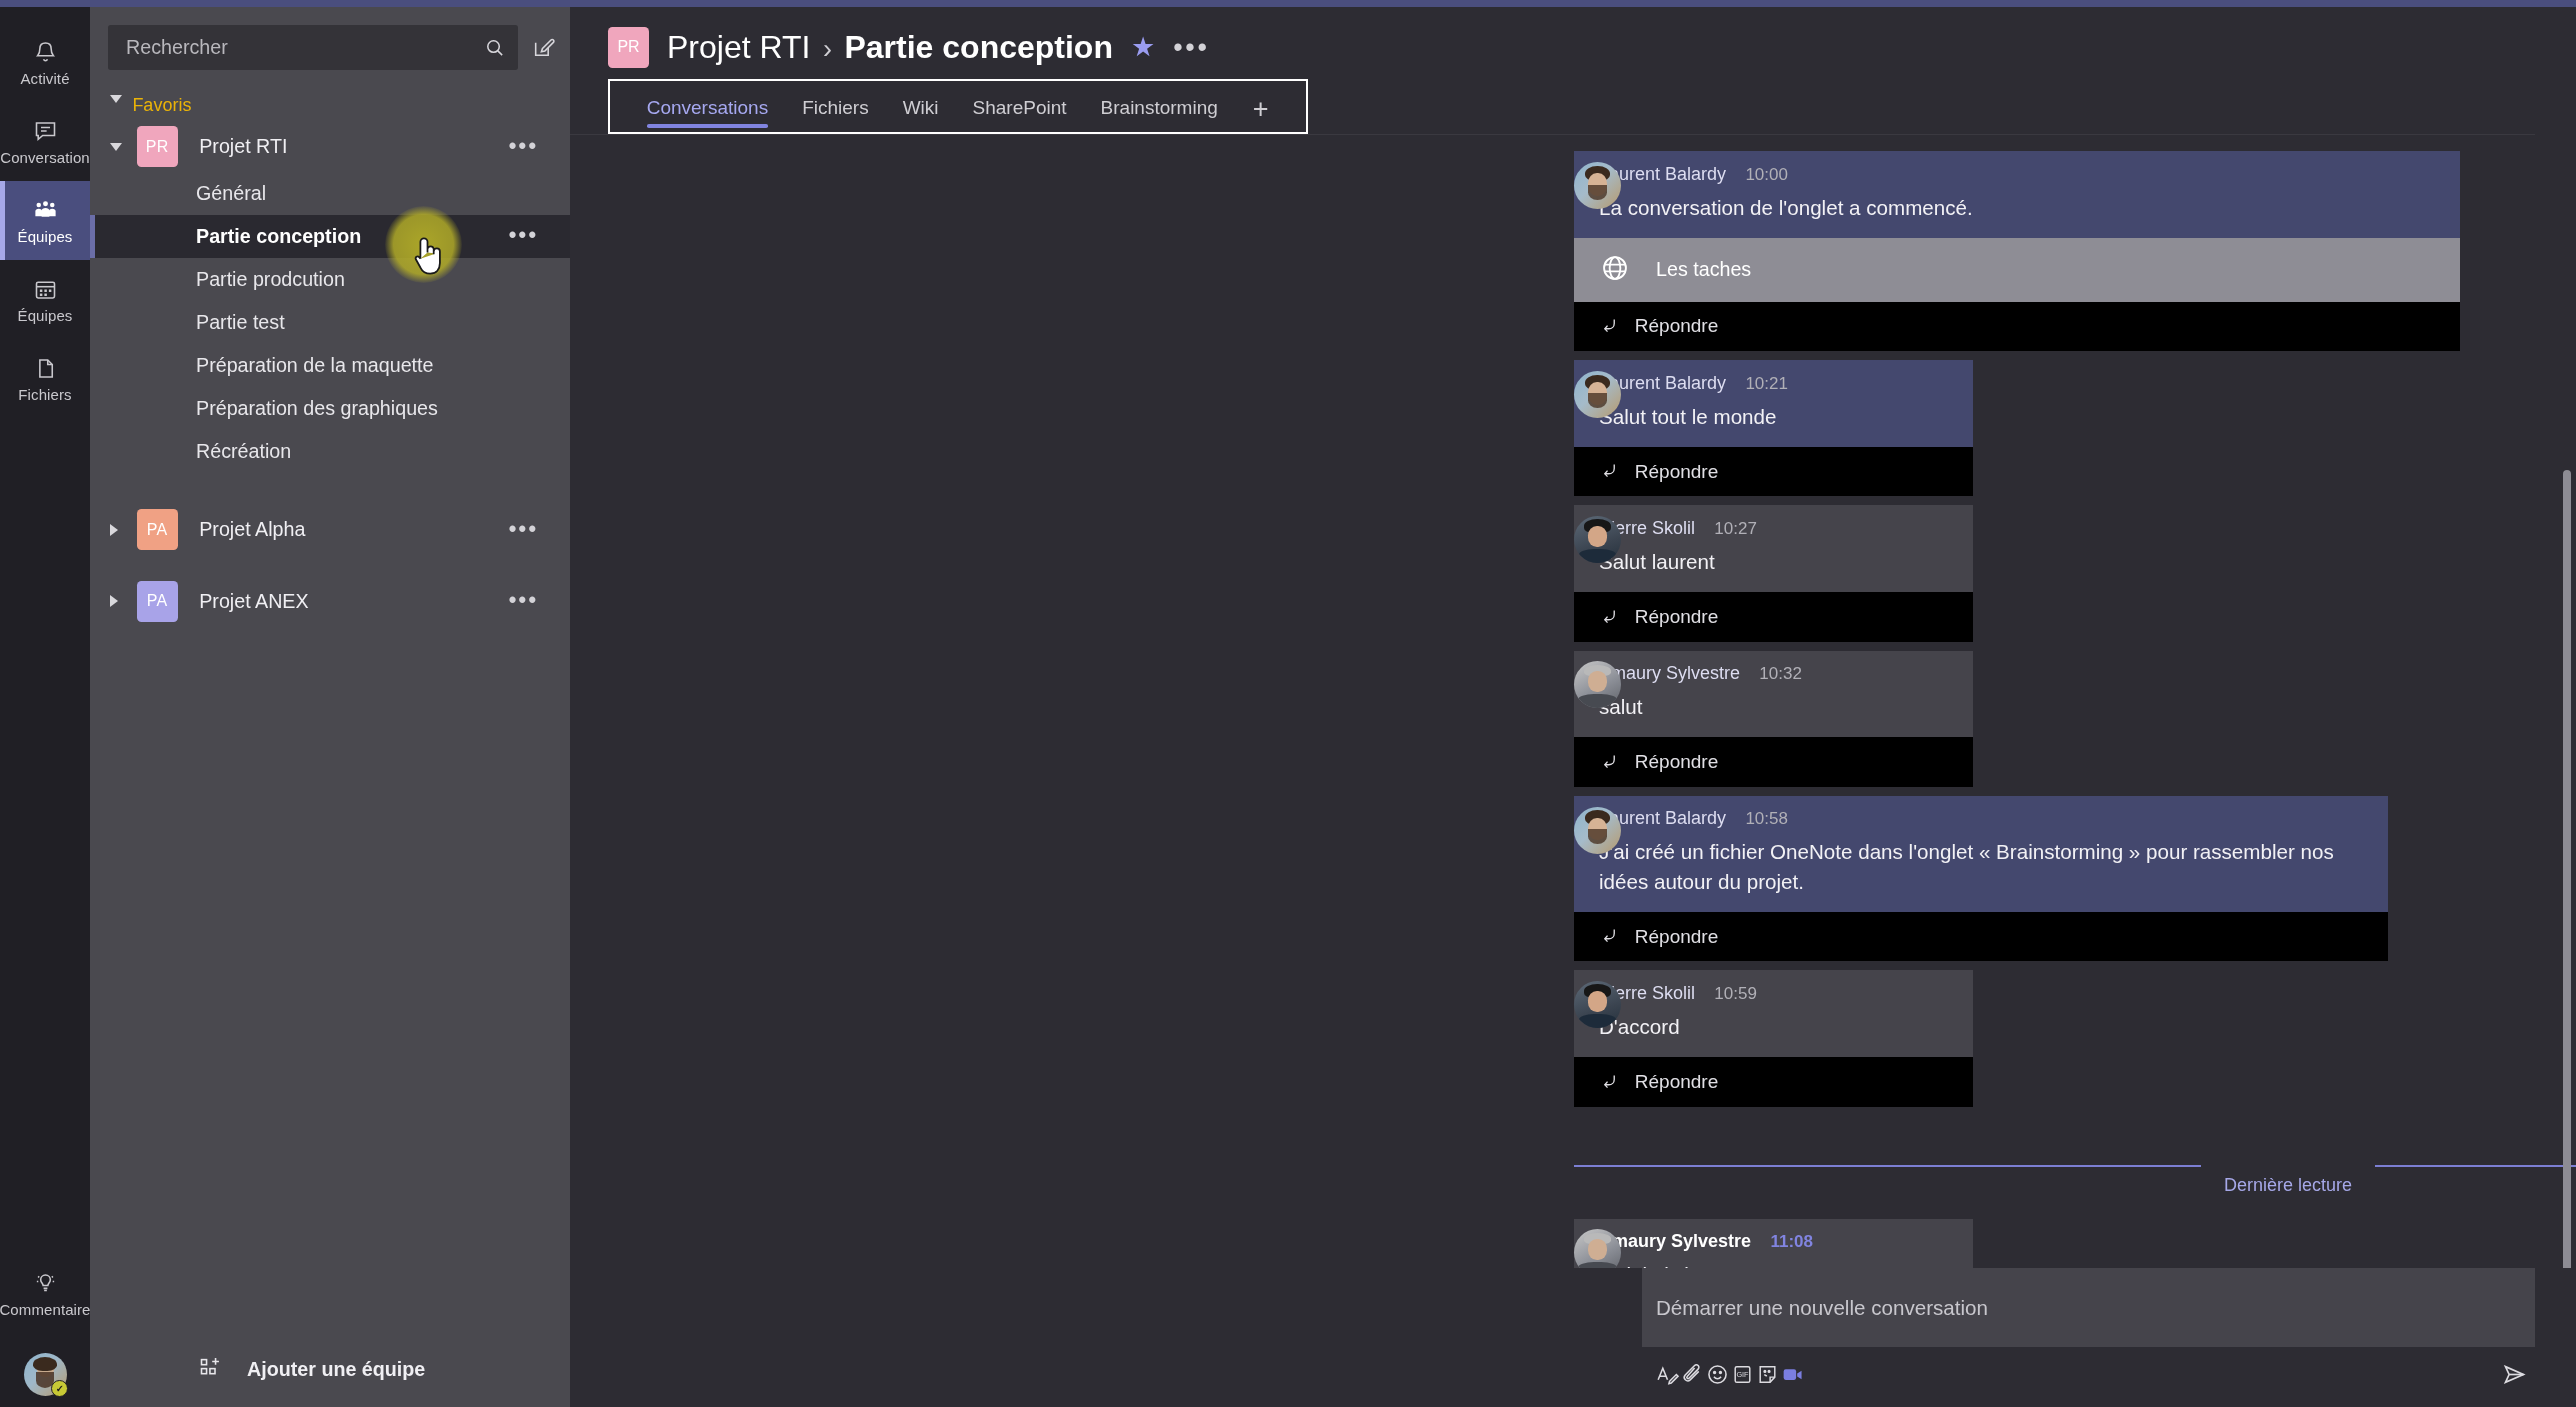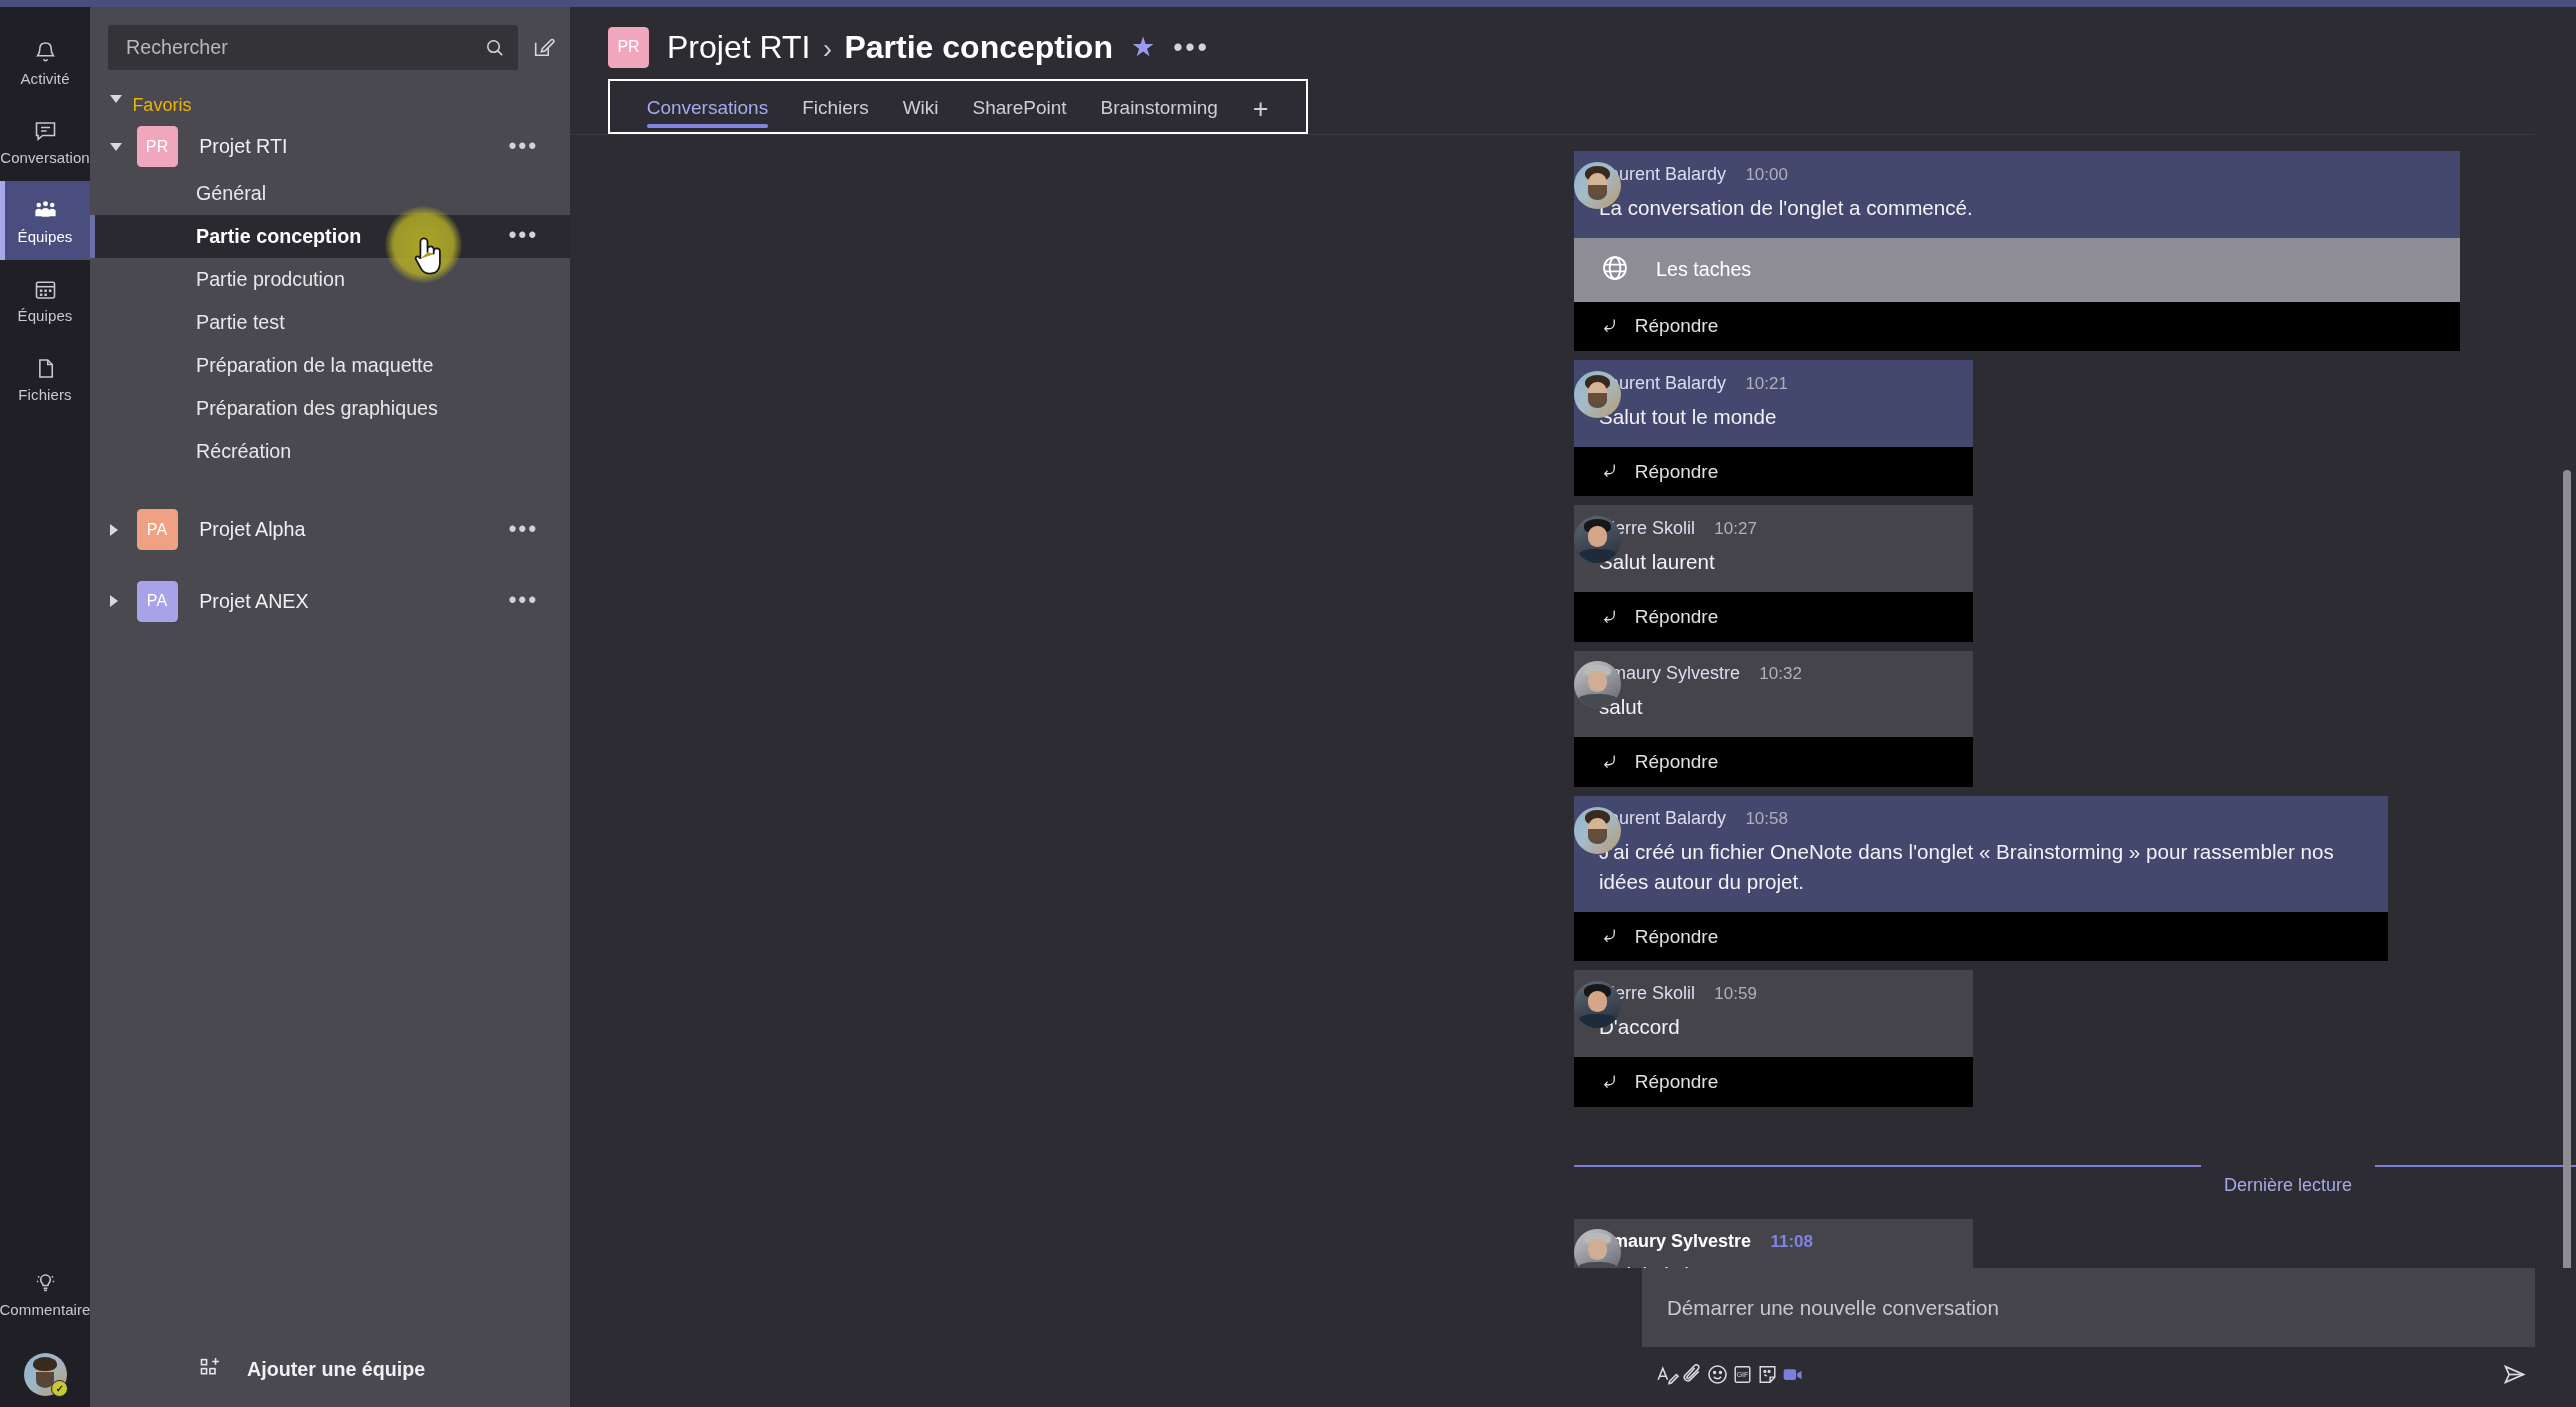--- a/index.html
+++ b/index.html
@@ -199,21 +199,21 @@
 
   .divider-row { display: flex; align-items: center; gap: 0; margin: 30px 0 23px 1004px; width: 1136px; }
   .divider-line { flex: 1; height: 1.8px; background: #7c7fd4; }
   .divider-label { padding: 0 23px; font-size: 18px; color: #a6a8e8; white-space: nowrap; margin-top: 38px; }
   .divider-line.short { max-width: 335px; }
 
   
   .composer { padding: 0 41px 19.7px 1072px; }
   .composer-box {
     background: #45444b; height: 79px; display: flex; align-items: center;
-    padding: 0 25px; cursor: text;
+    padding: 0 14px; cursor: text;
   }
   .composer-placeholder { font-size: 20.6px; color: #c8c7cd; }
   .composer-tools { display: flex; align-items: center; padding: 14.3px 7.2px 0 12.5px; }
   .tool { cursor: pointer; color: #dcdbe0; display:flex; align-items:center; }
   .tool.video { color: #7b7ee0; }
   .tools-spacer { flex: 1; }
 
   
   .scrollbar {
     position: absolute; right: 5.4px; top: 335px; width: 8px; height: 894px;

